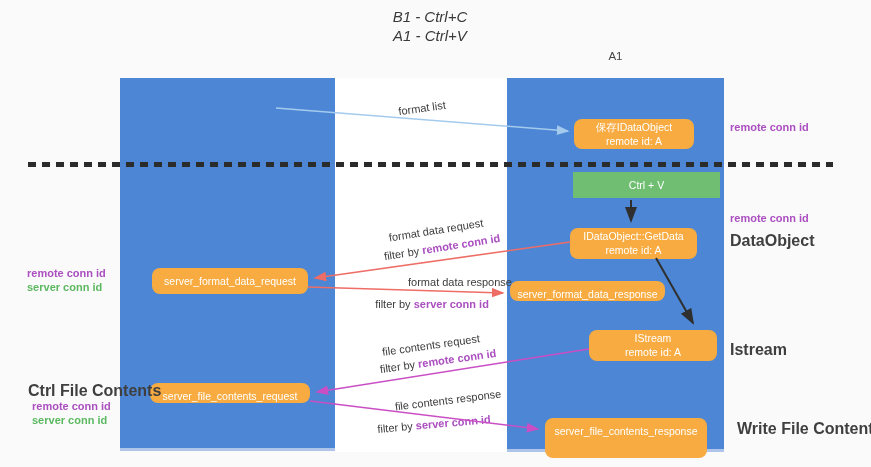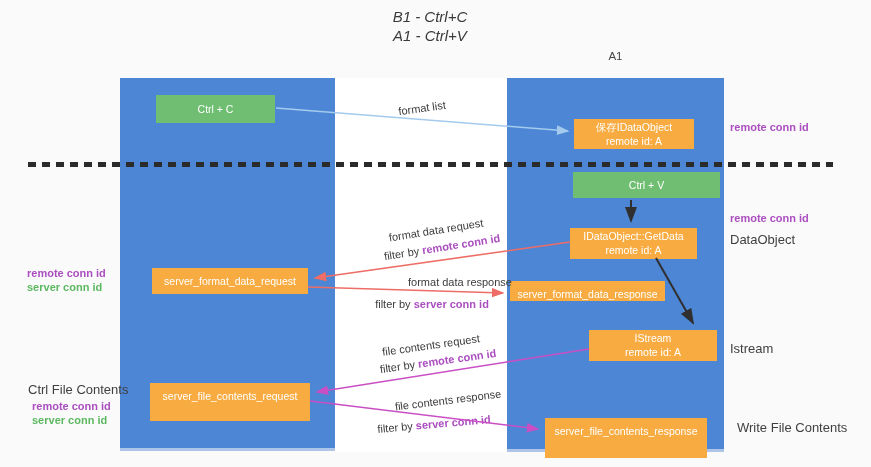--- a/index.html
+++ b/index.html
@@ -16,53 +16,52 @@
   .lifeline.right{left:507px;top:78px;width:217px;height:371px;}
   .dashed-line{
     left:28px;top:162px;width:805px;height:5px;
     background:repeating-linear-gradient(90deg,#2b2b2b 0 8px,transparent 8px 14px);
   }
   .node{
     color:#ffffff;text-align:center;font-size:10.5px;line-height:26px;
     white-space:nowrap;overflow:hidden;
   }
   .node.green{background:#6fbe72;}
-  .node.orange{background:#f7ab40;}
+  .node.orange{background:#f7ab40;border-radius:8px;}
   .node.two-line{line-height:14px;padding-top:1px;}
   .node.two-line .ln{display:block;}
   .flow-label{
     font-size:11px;color:#3c3c3c;white-space:nowrap;text-align:center;
     transform-origin:center center;
   }
   .flow-label .hl{font-weight:700;color:#ab4fc0;}
   .side-label{font-size:11px;white-space:nowrap;}
   .side-label.purple{color:#ab4fc0;font-weight:700;}
   .side-label.green{color:#5cb860;font-weight:700;}
-  .side-label.plain{color:#3f3f3f;font-size:13px;}
+  .side-label.plain{color:#3f3f3f;font-size:16px;font-weight:bold;}
   svg.arrows{left:0;top:0;pointer-events:none;}
 </style>
 </head>
 <body>
 
 <div class="stage">
 
   <div class="abs title-line" style="top:8px">B1 - Ctrl+C</div>
   <div class="abs title-line" style="top:27px">A1 - Ctrl+V</div>
 
   <div class="abs col-header" style="left:507px;width:217px">
     <span class="ln" style="display:block">A1</span>
   </div>
 
   <div class="abs white-strip"></div>
   <div class="abs lifeline left"></div>
   <div class="abs lifeline right"></div>
 
   <div class="abs dashed-line"></div>
 
-  <div class="abs node green" style="left:156px;top:95px;width:119px;height:28px;line-height:28px">Ctrl + C</div>
 
   <div class="abs node orange two-line" style="left:574px;top:119px;width:120px;height:29px">
     <span class="ln">保存IDataObject</span>
     <span class="ln">remote id: A</span>
   </div>
 
   <div class="abs node green" style="left:573px;top:172px;width:147px;height:26px">Ctrl + V</div>
 
   <div class="abs node orange two-line" style="left:570px;top:228px;width:127px;height:30px">
     <span class="ln">IDataObject::GetData</span>
@@ -71,21 +70,21 @@
 
   <div class="abs node orange" style="left:152px;top:268px;width:156px;height:26px">server_format_data_request</div>
 
   <div class="abs node orange" style="left:510px;top:281px;width:155px;height:20px">server_format_data_response</div>
 
   <div class="abs node orange two-line" style="left:589px;top:330px;width:128px;height:30px">
     <span class="ln">IStream</span>
     <span class="ln">remote id: A</span>
   </div>
 
-  <div class="abs node orange" style="left:150px;top:383px;width:160px;height:38px">server_file_contents_request</div>
+  <div class="abs node orange" style="left:150px;top:383px;width:160px;height:20px">server_file_contents_request</div>
 
   <div class="abs node orange" style="left:545px;top:418px;width:162px;height:40px">server_file_contents_response</div>
 
   <div class="abs flow-label" style="left:422px;top:108px;transform:translate(-50%,-50%) rotate(-8deg)">format list</div>
 
   <div class="abs flow-label" style="left:436px;top:230px;transform:translate(-50%,-50%) rotate(-9deg)">format data request</div>
   <div class="abs flow-label" style="left:442px;top:247px;transform:translate(-50%,-50%) rotate(-9deg)">
     <span>filter by </span><span class="hl">remote conn id</span>
   </div>
 

